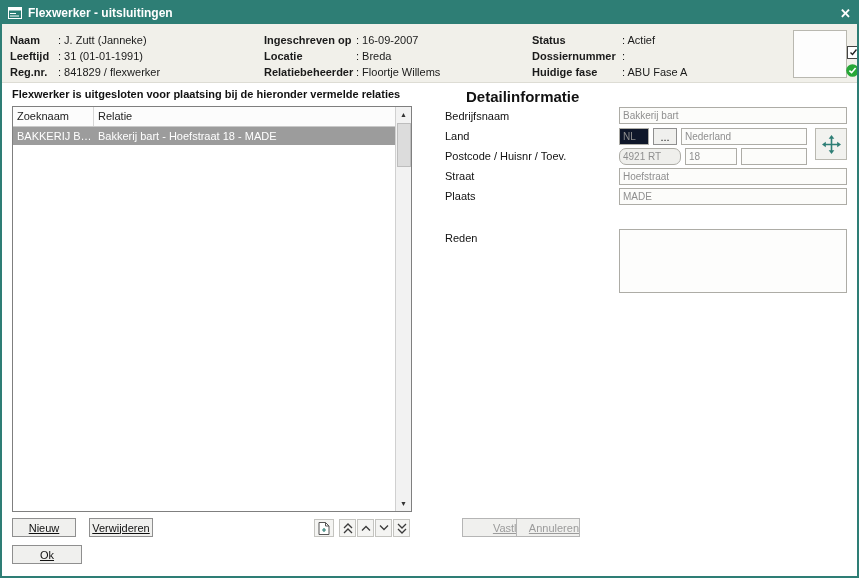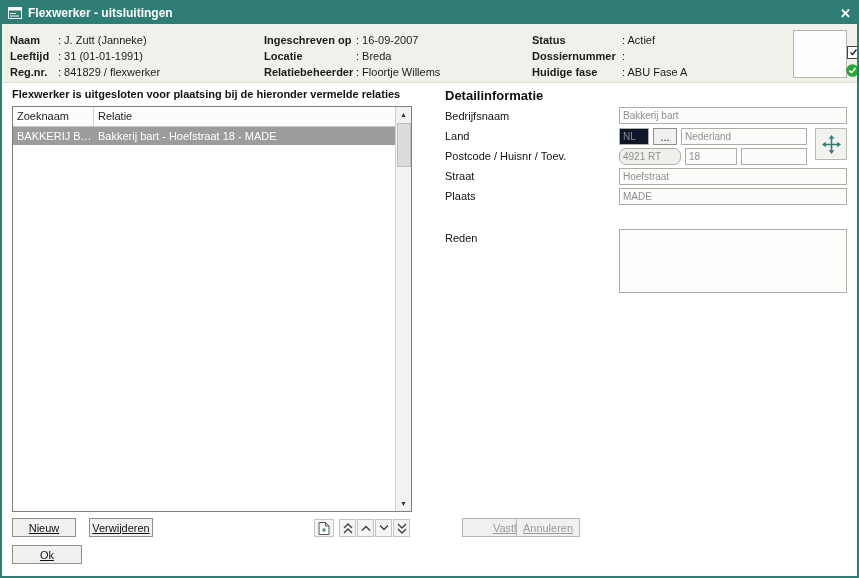--- a/index.html
+++ b/index.html
@@ -19,21 +19,21 @@
   .hcol1{left:8px;} .hcol1 .hlabel{width:48px;}
   .hcol2{left:262px;} .hcol2 .hlabel{width:92px;}
   .hcol3{left:530px;} .hcol3 .hlabel{width:90px;}
   .photo{position:absolute;left:791px;top:6px;width:52px;height:46px;background:#fdfdfd;
          border:1px solid #b9b8b0;}
   .chk{position:absolute;left:845px;top:22px;width:11px;height:11px;background:#fff;
        border:1px solid #444;display:flex;align-items:center;justify-content:center;}
   .statusok{position:absolute;left:844px;top:40px;width:13px;height:13px;}
   
   .caption{position:absolute;left:10px;top:86px;font-size:11px;font-weight:bold;color:#111;}
-  .detailtitle{position:absolute;left:443px;top:86px;font-size:13px;font-weight:bold;color:#111;}
+  .detailtitle{position:absolute;left:464px;top:86px;font-size:15px;font-weight:bold;color:#111;}
   
   .listbox{position:absolute;left:10px;top:104px;width:400px;height:406px;
            border:1px solid #7f7f7f;background:#fff;box-sizing:border-box;}
   .thead{display:flex;height:19px;border-bottom:1px solid #c9c9c9;font-size:11px;
          color:#222;background:#fcfcfc;}
   .th{line-height:18px;padding-left:4px;box-sizing:border-box;border-right:1px solid #d6d6d6;}
   .th.zoek{width:81px;} .th.rel{flex:1;border-right:none;}
   .trow{display:flex;height:18px;font-size:11px;line-height:18px;}
   .trow.selected{background:#9c9c9c;color:#fff;}
   .td{padding-left:4px;box-sizing:border-box;white-space:nowrap;overflow:hidden;}
@@ -203,17 +203,17 @@
 
   <div class="dlabel" style="top:188px;">Plaats</div>
   <input class="dinput" style="left: 617px; top: 186px; width: 228px;" value="MADE">
 
   <div class="dlabel" style="top:230px;">Reden</div>
   <textarea class="dtext" style="left: 617px; top: 227px; width: 228px; height: 64px;"></textarea>
 
   <div class="btn disabled" style="left:460px;top:516px;width:68px;padding-left:48px;">
       <span>Vastleggen</span>
     </div>
-  <div class="btn disabled" style="left:514px;top:516px;width:64px;">
+  <div class="btn disabled" style="left:514px;top:516px;width:64px;justify-content:flex-end;">
       <span>Annuleren</span>
     </div>
 
 </div>
 
 </body></html>

